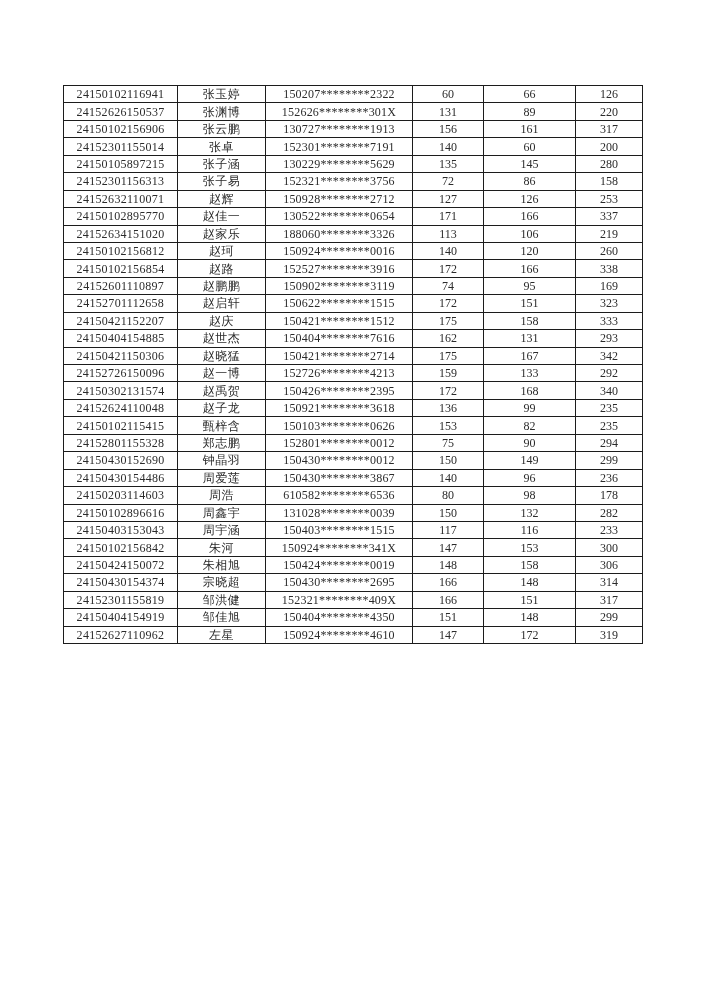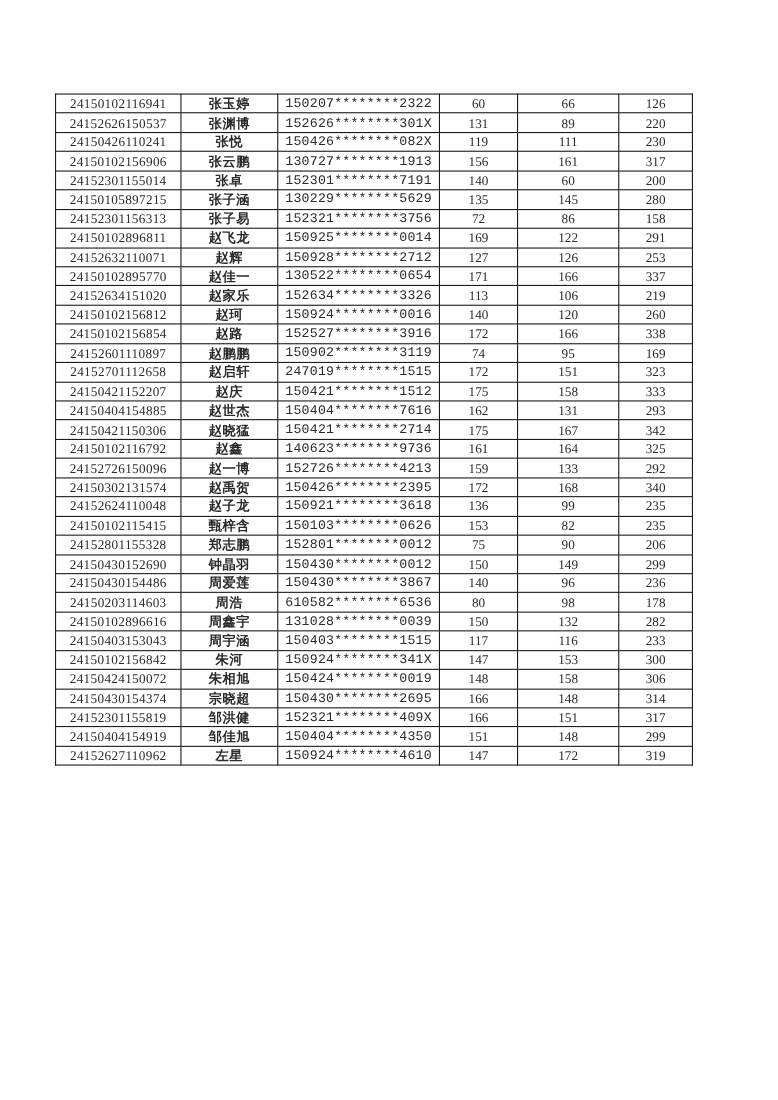--- a/index.html
+++ b/index.html
@@ -10,41 +10,41 @@
   .page {
     position: relative;
     width: 707px;
     height: 1000px;
     background: #ffffff;
     overflow: hidden;
     font-family: "Liberation Serif", "DejaVu Serif", serif;
   }
   table.score-table {
     position: absolute;
-    left: 50px;
+    left: 63px;
     top: 85px;
     border-collapse: collapse;
     table-layout: fixed;
     width: 579px;
   }
   table.score-table td {
     border: 1px solid #1c1c1c;
     height: 16.45px;
     padding: 0;
     text-align: center;
     vertical-align: middle;
     font-size: 12px;
     line-height: 1;
     color: #2b2b2b;
     white-space: nowrap;
     overflow: hidden;
   }
   td.exam-no { letter-spacing: 0.3px; }
-  td.name    { font-size: 12.5px; letter-spacing: 0.5px; font-weight: bold; }
-  td.idnum   { letter-spacing: 0.2px; font-family: Liberation Mono, monospace; }
+  td.name    { font-size: 12.5px; letter-spacing: 0.5px; }
+  td.idnum   { letter-spacing: 0.2px; }
 </style>
 </head>
 <body>
 
 <div class="page">
   <table class="score-table">
     <colgroup>
       <col style="width:114px">
       <col style="width:88px">
       <col style="width:147px">
@@ -63,28 +63,20 @@
         </tr>
         <tr>
           <td class="exam-no">24152626150537</td>
           <td class="name">张渊博</td>
           <td class="idnum">152626********301X</td>
           <td class="score">131</td>
           <td class="score">89</td>
           <td class="total">220</td>
         </tr>
         <tr>
-          <td class="exam-no">24150426110241</td>
-          <td class="name">张悦</td>
-          <td class="idnum">150426********082X</td>
-          <td class="score">119</td>
-          <td class="score">111</td>
-          <td class="total">230</td>
-        </tr>
-        <tr>
           <td class="exam-no">24150102156906</td>
           <td class="name">张云鹏</td>
           <td class="idnum">130727********1913</td>
           <td class="score">156</td>
           <td class="score">161</td>
           <td class="total">317</td>
         </tr>
         <tr>
           <td class="exam-no">24152301155014</td>
           <td class="name">张卓</td>
@@ -103,47 +95,39 @@
         </tr>
         <tr>
           <td class="exam-no">24152301156313</td>
           <td class="name">张子易</td>
           <td class="idnum">152321********3756</td>
           <td class="score">72</td>
           <td class="score">86</td>
           <td class="total">158</td>
         </tr>
         <tr>
-          <td class="exam-no">24150102896811</td>
-          <td class="name">赵飞龙</td>
-          <td class="idnum">150925********0014</td>
-          <td class="score">169</td>
-          <td class="score">122</td>
-          <td class="total">291</td>
-        </tr>
-        <tr>
           <td class="exam-no">24152632110071</td>
           <td class="name">赵辉</td>
           <td class="idnum">150928********2712</td>
           <td class="score">127</td>
           <td class="score">126</td>
           <td class="total">253</td>
         </tr>
         <tr>
           <td class="exam-no">24150102895770</td>
           <td class="name">赵佳一</td>
           <td class="idnum">130522********0654</td>
           <td class="score">171</td>
           <td class="score">166</td>
           <td class="total">337</td>
         </tr>
         <tr>
           <td class="exam-no">24152634151020</td>
           <td class="name">赵家乐</td>
-          <td class="idnum">152634********3326</td>
+          <td class="idnum">188060********3326</td>
           <td class="score">113</td>
           <td class="score">106</td>
           <td class="total">219</td>
         </tr>
         <tr>
           <td class="exam-no">24150102156812</td>
           <td class="name">赵珂</td>
           <td class="idnum">150924********0016</td>
           <td class="score">140</td>
           <td class="score">120</td>
@@ -161,21 +145,21 @@
           <td class="exam-no">24152601110897</td>
           <td class="name">赵鹏鹏</td>
           <td class="idnum">150902********3119</td>
           <td class="score">74</td>
           <td class="score">95</td>
           <td class="total">169</td>
         </tr>
         <tr>
           <td class="exam-no">24152701112658</td>
           <td class="name">赵启轩</td>
-          <td class="idnum">247019********1515</td>
+          <td class="idnum">150622********1515</td>
           <td class="score">172</td>
           <td class="score">151</td>
           <td class="total">323</td>
         </tr>
         <tr>
           <td class="exam-no">24150421152207</td>
           <td class="name">赵庆</td>
           <td class="idnum">150421********1512</td>
           <td class="score">175</td>
           <td class="score">158</td>
@@ -191,28 +175,20 @@
         </tr>
         <tr>
           <td class="exam-no">24150421150306</td>
           <td class="name">赵晓猛</td>
           <td class="idnum">150421********2714</td>
           <td class="score">175</td>
           <td class="score">167</td>
           <td class="total">342</td>
         </tr>
         <tr>
-          <td class="exam-no">24150102116792</td>
-          <td class="name">赵鑫</td>
-          <td class="idnum">140623********9736</td>
-          <td class="score">161</td>
-          <td class="score">164</td>
-          <td class="total">325</td>
-        </tr>
-        <tr>
           <td class="exam-no">24152726150096</td>
           <td class="name">赵一博</td>
           <td class="idnum">152726********4213</td>
           <td class="score">159</td>
           <td class="score">133</td>
           <td class="total">292</td>
         </tr>
         <tr>
           <td class="exam-no">24150302131574</td>
           <td class="name">赵禹贺</td>
@@ -236,21 +212,21 @@
           <td class="score">153</td>
           <td class="score">82</td>
           <td class="total">235</td>
         </tr>
         <tr>
           <td class="exam-no">24152801155328</td>
           <td class="name">郑志鹏</td>
           <td class="idnum">152801********0012</td>
           <td class="score">75</td>
           <td class="score">90</td>
-          <td class="total">206</td>
+          <td class="total">294</td>
         </tr>
         <tr>
           <td class="exam-no">24150430152690</td>
           <td class="name">钟晶羽</td>
           <td class="idnum">150430********0012</td>
           <td class="score">150</td>
           <td class="score">149</td>
           <td class="total">299</td>
         </tr>
         <tr>

